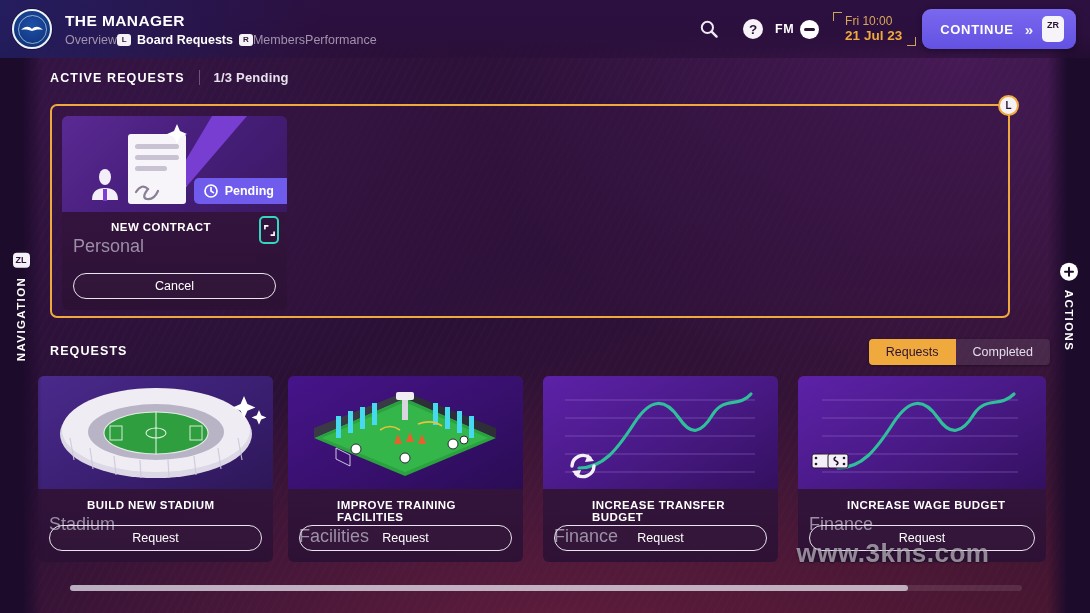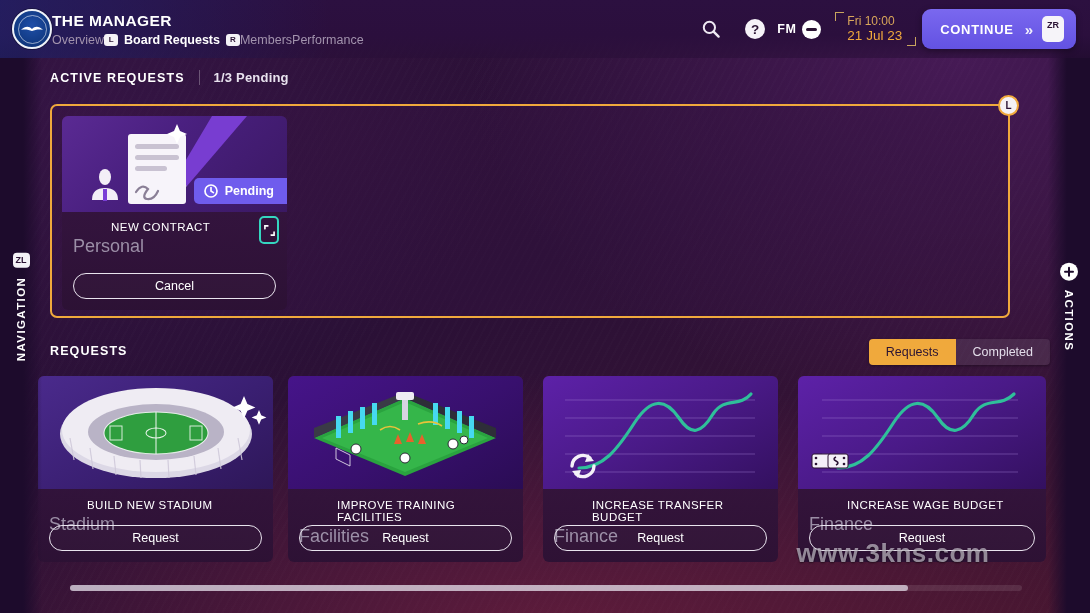--- a/index.html
+++ b/index.html
@@ -40,21 +40,21 @@
     width:40px; height:40px; margin-left:12px; border-radius:50%;
     background:radial-gradient(circle at 50% 40%, #1f4fa8 0%, #113a84 62%, #0d2f6e 100%);
     border:2.5px solid #eef2f8; position:relative; flex:none; z-index:2;
     box-shadow:0 0 0 1px rgba(0,0,0,.3);
   }
   .crest .ring { position:absolute; inset:3.5px; border:1px solid rgba(255,255,255,.55); border-radius:50%; }
   .crest .gull {
     position:absolute; left:50%; top:50%; transform:translate(-50%,-50%);
     width:24px; height:8px;
   }
-  .titleblock { z-index:2; }
+  .titleblock { margin-left:13px; z-index:2; }
   .app-title { font-size:15.5px; font-weight:bold; letter-spacing:.4px; color:#fff; line-height:17px; }
   .navtabs { display:flex; align-items:center; margin-top:4px; }
   .navtab {
     font-size:12.5px; color:#a293ad; display:flex; align-items:center; gap:6px;
     cursor:pointer; white-space:nowrap;
   }
   .navtab.active { color:#fff; font-weight:bold; }
   .keycap {
     background:#f4f2f6; color:#2a1233; font-size:8px; font-weight:bold;
     border-radius:3px; min-width:14px; height:12px; line-height:12px; text-align:center;
@@ -69,21 +69,21 @@
   .fmdot {
     width:19px; height:19px; border-radius:50%; background:#fff; position:relative;
   }
   .fmdot:after{ content:""; position:absolute; left:4px; right:4px; top:8.5px; height:2.5px; background:#2a1233; border-radius:2px;}
 
   .datewrap { position:relative; padding:6px 14px 6px 12px; margin:0 6px 0 10px; }
   .datewrap .br { position:absolute; width:9px; height:9px; border-color:#c9a55e; }
   .datewrap .br.tl { left:0; top:4px; border-left:1.5px solid #c9a55e; border-top:1.5px solid #c9a55e; }
   .datewrap .br.br2{ right:0; bottom:4px; border-right:1.5px solid #c9a55e; border-bottom:1.5px solid #c9a55e; }
   .dtime { font-size:12px; color:#d9a65a; line-height:14px; }
-  .ddate { font-size:13.5px; font-weight:normal; color:#f0a93c; line-height:16px; }
+  .ddate { font-size:13.5px; font-weight:bold; color:#f0a93c; line-height:16px; }
 
   .continue {
     display:flex; align-items:center; gap:11px;
     background:linear-gradient(180deg,#7a68ef,#6352e2);
     border-radius:9px; height:40px; padding:0 12px 0 18px; cursor:pointer;
     box-shadow:0 2px 6px rgba(0,0,0,.35);
   }
   .continue .lbl { font-size:13px; font-weight:bold; letter-spacing:.7px; }
   .continue .chev { font-size:15px; font-weight:bold; opacity:.9; letter-spacing:-2px; }
   .continue .zr {
@@ -127,21 +127,21 @@
     background:linear-gradient(135deg,#5a2a93 0%, #4a2080 40%, #3a1862 100%);
     height:100%; position:relative;
   }
   .pendingbadge {
     position:absolute; right:0; bottom:8px; height:26px;
     background:#6f5ced; border-radius:5px 0 0 5px;
     display:flex; align-items:center; gap:7px; padding:0 13px 0 10px;
     font-size:12.5px; font-weight:bold; color:#fff; z-index:3;margin-top:16px;
   }
   .cardbody { padding:9px 11px 0 11px; position:relative; }
-  .cardtitle { font-size:11.5px; font-weight:normal; letter-spacing:.45px; color:#fff;padding-left:38px; }
+  .cardtitle { font-size:11.5px; font-weight:bold; letter-spacing:.45px; color:#fff;padding-left:38px; }
   .cardsub { font-size:18px; color:#9b8ea6; margin-top:3px; }
   .expandbtn {
     position:absolute; right:8px; top:4px; width:20px; height:28px;
     border:2px solid #35d6c0; border-radius:5px;
     display:flex; align-items:center; justify-content:center; cursor:pointer;
   }
   .cardbtn {
     position:absolute; left:11px; right:11px; bottom:11px; height:26px;
     border:1.5px solid #e9e4ee; border-radius:13px;
     display:flex; align-items:center; justify-content:center;

